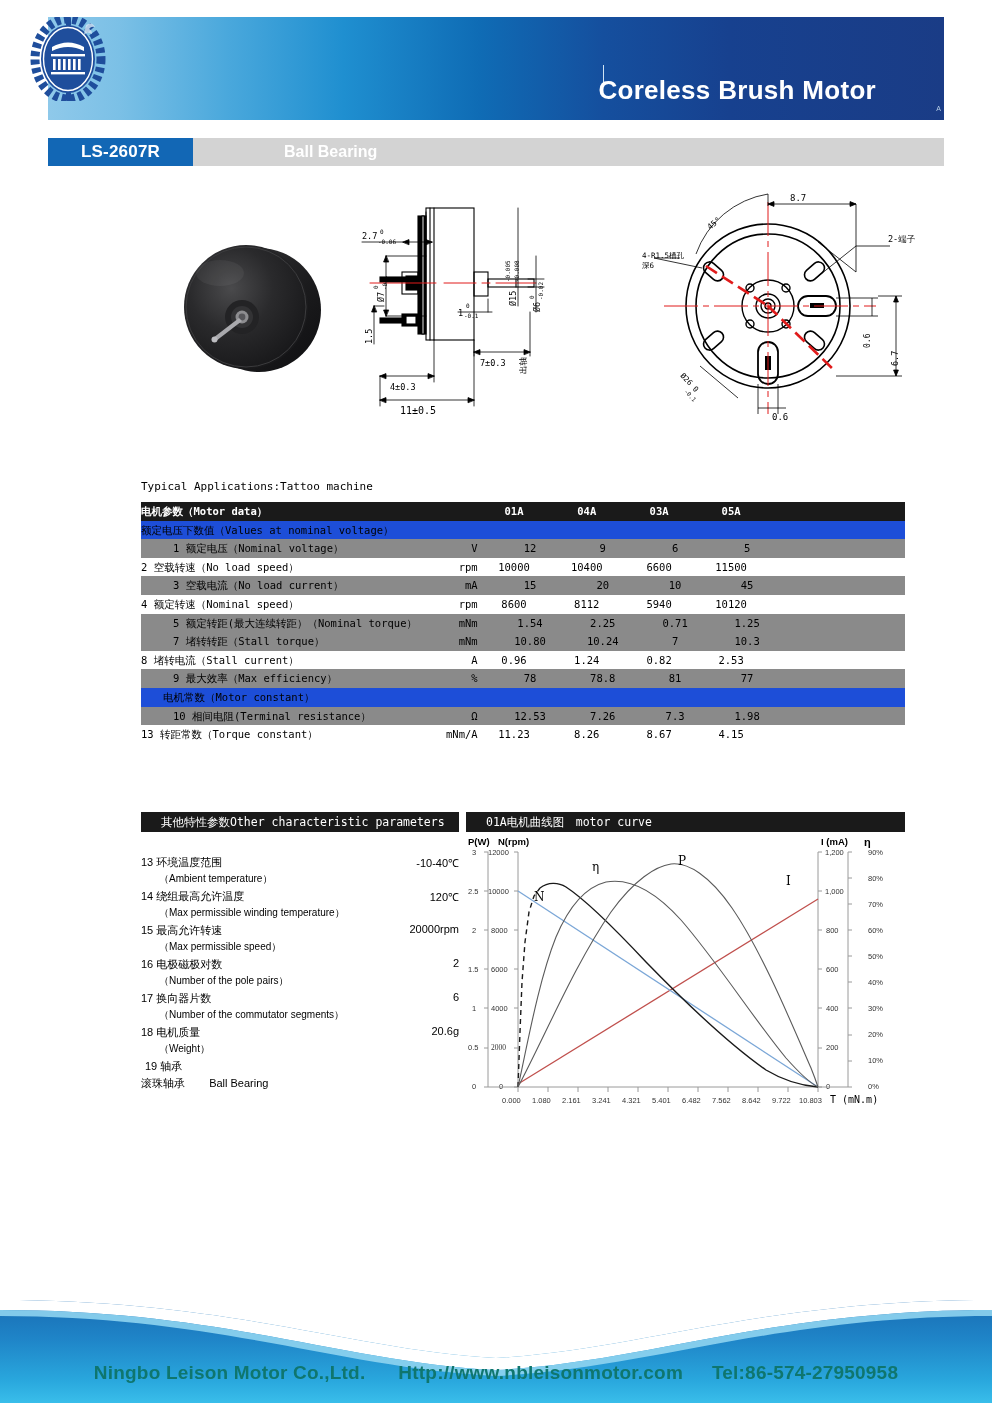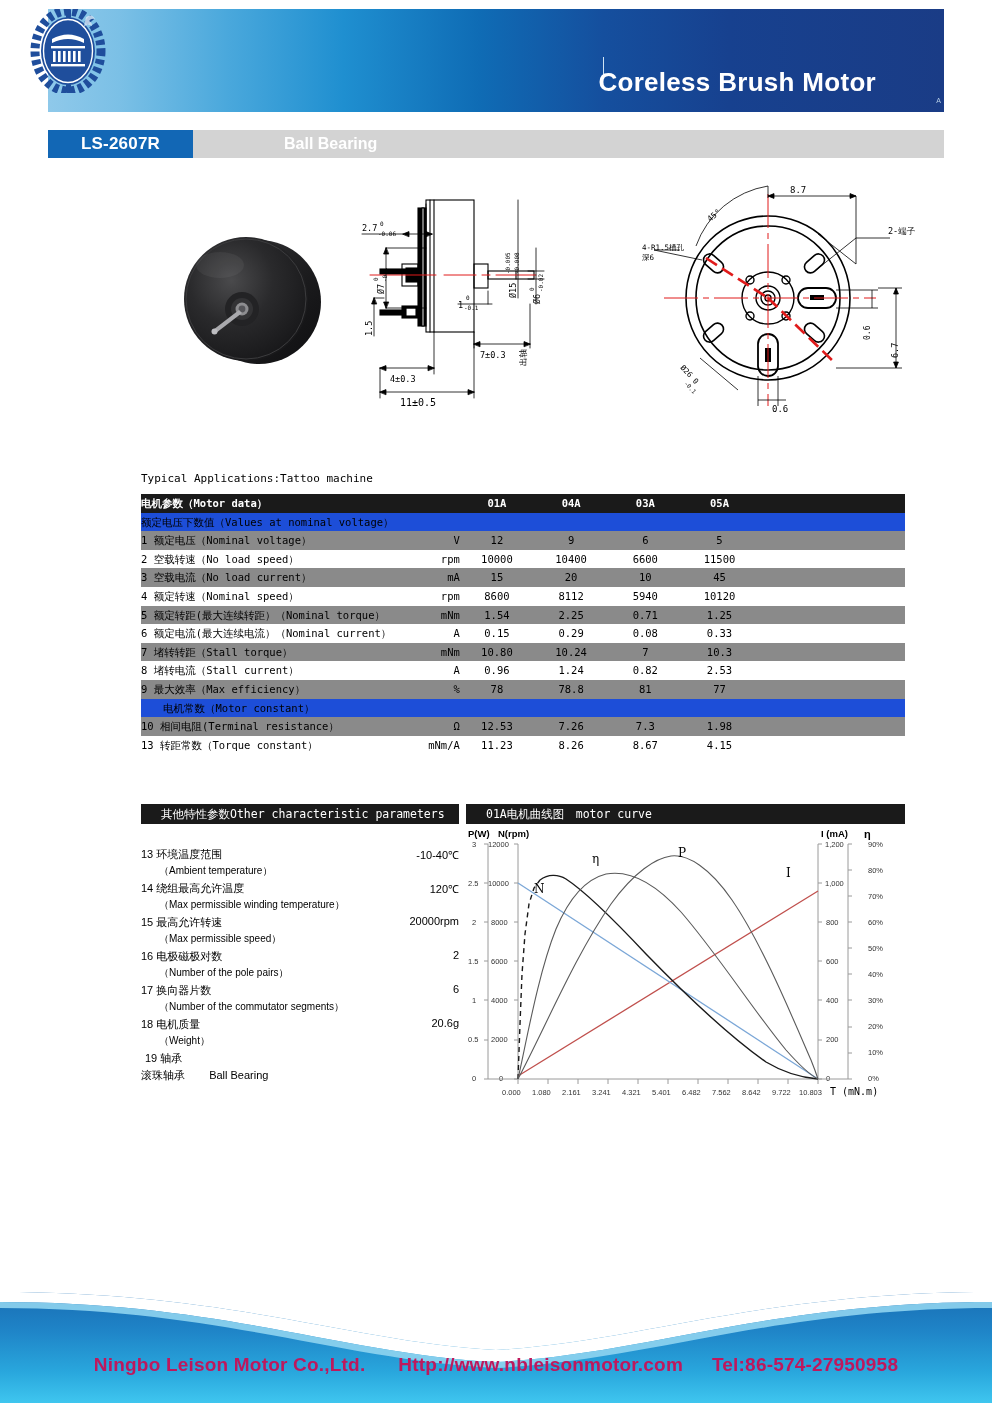--- a/index.html
+++ b/index.html
@@ -4,21 +4,21 @@
 <style>
   * { box-sizing: border-box; }
   html, body { margin:0; padding:0; }
   body {
     width: 992px; height: 1403px;
     background: #ffffff;
     font-family: "DejaVu Sans", sans-serif;
     position: relative;
     overflow: hidden;
   }
-  .page { position:absolute; left:0; top:0; width:992px; height:1029px; }
+  .page { position:absolute; left:0; top:8px; width:992px; height:1029px; }
 
   
   .header {
     position:absolute; left:48px; top:9px; width:896px; height:103px;
     background: linear-gradient(to right,
         #8fc9ea 0%, #7bc0e6 8%, #4aa8dc 20%, #1f8fd0 33%,
         #0f6cb5 48%, #154f9e 62%, #17418f 76%, #1a3c86 100%);
   }
   .header-title {
     position:absolute; right:68px; bottom:14px;
@@ -74,21 +74,21 @@
     border-collapse:collapse;
     font-family:"DejaVu Sans Mono", monospace;
     font-size:10.5px; color:#000;
   }
   table.motor-table td { padding:0; height:18.6px; vertical-align:middle; line-height:18.6px; }
   td.c-label  { width:256px; padding-left:2px; white-space:nowrap; }
   td.c-unit   { width:62px;  text-align:right; padding-right:7px; white-space:nowrap; }
   td.c-val    { width:74px;  text-align:center; }
   tr.hdr td { background:#1a1a1a; color:#ffffff; font-weight:bold; }
   tr.hdr td.c-label { text-align:left; }
-  tr.shade td.c-label, tr.shade td.c-unit, tr.shade td.c-val { background:#8a8a8a; }
+  tr.shade td.c-label, tr.shade td.c-unit, tr.shade td.c-val { background:#8a8a8a;padding-left:32px; }
   tr.plain td { background:#ffffff; }
   tr.section td { background:#1d4ed8; }
   td.c-val.blank { background:#8a8a8a; }
   tr.plain td.c-val.blank { background:#ffffff; }
 
   
   .panel-left  { position:absolute; left:141px; top:804px; width:318px; }
   .panel-right { position:absolute; left:466px; top:804px; width:439px; }
   .panel-hdr {
     background:#1a1a1a; color:#ffffff;
@@ -121,21 +121,21 @@
   }
   .xaxis-title {
     position:absolute; font-family:"DejaVu Sans Mono", monospace;
     font-size:10px; color:#000; white-space:nowrap;
   }
 
   
   .footer { position:absolute; left:0; top:1280px; width:992px; height:123px; }
   .footer-text {
     position:absolute; left:0; top:74px; width:992px; text-align:center;
-    color:#be185d; font-family:"Liberation Sans", sans-serif;
+    color:#0f766e; font-family:"Liberation Sans", sans-serif;
     font-size:19px; font-weight:bold; white-space:nowrap;
     letter-spacing:0.2px;
   }
 </style>
 </head>
 <body>
 
 <div class="page">
 
   <div class="header">
@@ -508,30 +508,20 @@
       <tr class="shade">
         <td class="c-label"><span>5</span>&nbsp;<span>额定转距(最大连续转距）（Nominal torque）</span></td>
         <td class="c-unit">mNm</td>
         <td class="c-val">1.54</td>
         <td class="c-val">2.25</td>
         <td class="c-val">0.71</td>
         <td class="c-val">1.25</td>
         <td class="c-val blank"></td>
           <td class="c-val blank"></td>
       </tr>
-      <tr class="plain">
-        <td class="c-label"><span>6</span>&nbsp;<span>额定电流(最大连续电流）（Nominal current）</span></td>
-        <td class="c-unit">A</td>
-        <td class="c-val">0.15</td>
-        <td class="c-val">0.29</td>
-        <td class="c-val">0.08</td>
-        <td class="c-val">0.33</td>
-        <td class="c-val blank"></td>
-          <td class="c-val blank"></td>
-      </tr>
       <tr class="shade">
         <td class="c-label"><span>7</span>&nbsp;<span>堵转转距（Stall torque）</span></td>
         <td class="c-unit">mNm</td>
         <td class="c-val">10.80</td>
         <td class="c-val">10.24</td>
         <td class="c-val">7</td>
         <td class="c-val">10.3</td>
         <td class="c-val blank"></td>
           <td class="c-val blank"></td>
       </tr>
@@ -663,21 +653,21 @@
       <div class="tick-lbl" style="left:2px;  top:133px;">1.5</div>
       <div class="tick-lbl" style="left:6px;  top:172px;">1</div>
       <div class="tick-lbl" style="left:2px;  top:211px;">0.5</div>
       <div class="tick-lbl" style="left:6px;  top:250px;">0</div>
 
       <div class="tick-lbl" style="left:22px; top:16px;">12000</div>
       <div class="tick-lbl" style="left:22px; top:55px;">10000</div>
       <div class="tick-lbl" style="left:25px; top:94px;">8000</div>
       <div class="tick-lbl" style="left:25px; top:133px;">6000</div>
       <div class="tick-lbl" style="left:25px; top:172px;">4000</div>
-      <div class="tick-lbl" style="left:25px; top:211px;">2000</div>
+      <div class="tick-lbl" style="left:25px; top:211px;font-family:Liberation Serif, serif;">2000</div>
       <div class="tick-lbl" style="left:33px; top:250px;">0</div>
 
       <div class="tick-lbl" style="left:359px; top:16px;">1,200</div>
       <div class="tick-lbl" style="left:359px; top:55px;">1,000</div>
       <div class="tick-lbl" style="left:360px; top:94px;">800</div>
       <div class="tick-lbl" style="left:360px; top:133px;">600</div>
       <div class="tick-lbl" style="left:360px; top:172px;">400</div>
       <div class="tick-lbl" style="left:360px; top:211px;">200</div>
       <div class="tick-lbl" style="left:360px; top:250px;">0</div>
 

